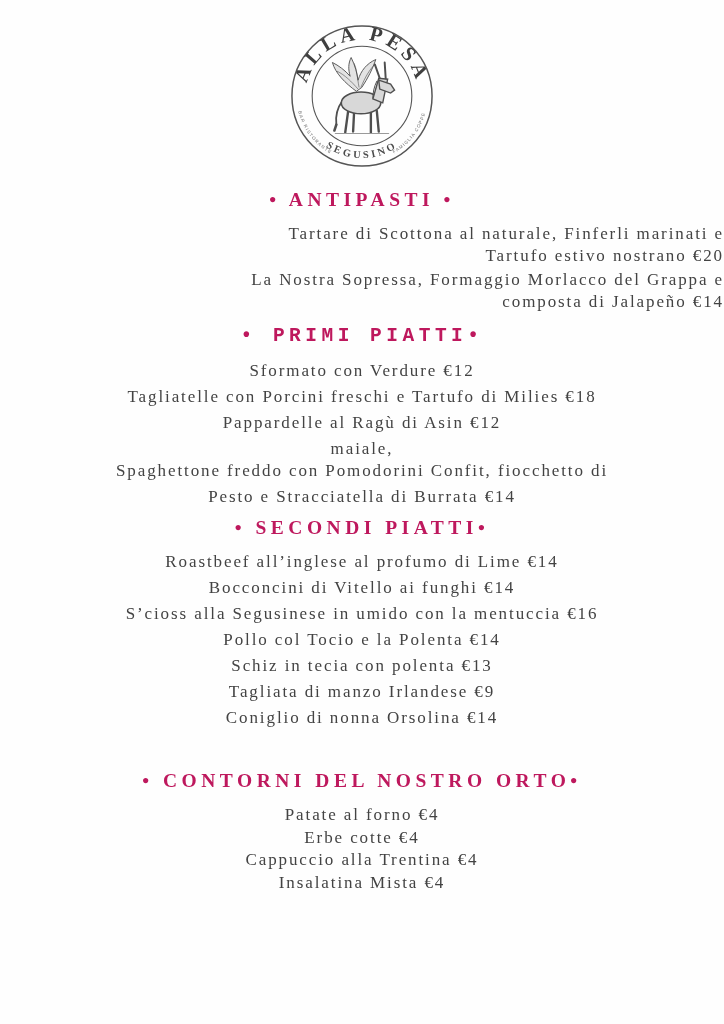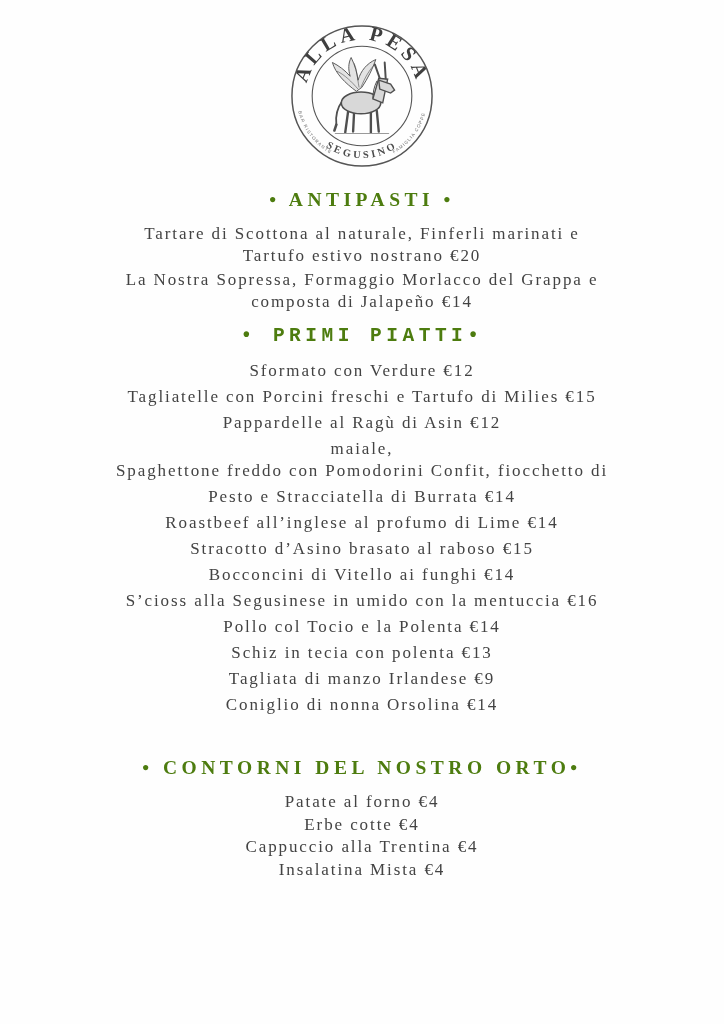--- a/index.html
+++ b/index.html
@@ -46,34 +46,34 @@
     font-family: "Liberation Sans", sans-serif;
     font-size: 4.6px;
     letter-spacing: 1.1px;
     fill: #6d6d6d;
   }
   .stitle {
     font-size: 19.5px;
     font-weight: 700;
     letter-spacing: 4.5px;
     line-height: 23px;
-    color: #4d7c0f;
+    color: #be185d;
     margin: 40px 0 12px 0;
   }
   .sec-antipasti .stitle { margin-top: 18px; }
   .sec-primi .stitle     { margin-top: 12px; font-family: Liberation Mono, monospace; }
   .sec-secondi .stitle   { margin-top: 8px; }
   .item {
     font-size: 17px;
     letter-spacing: 1.9px;
     line-height: 22px;
     margin: 0 0 4px 0;
     color: #434343;
   }
-  .sec-antipasti .item { margin-bottom: 2px; }
+  .sec-antipasti .item { margin-bottom: 2px; text-align: right; }
   .sec-contorni .item  { line-height: 22.5px; margin-bottom: 0; }
   .line { white-space: nowrap; }
 </style>
 </head>
 <body>
 
 <div class="page">
 
   <svg class="logo" viewBox="0 0 150 150" aria-hidden="true">
     <defs>
@@ -130,40 +130,38 @@
       <div class="line">composta di Jalapeño €14</div>
     </div>
   </section>
 
   <section class="sec-primi">
     <h2 class="stitle">• PRIMI PIATTI•</h2>
     <div class="item">
       <div class="line">Sformato con Verdure €12</div>
     </div>
     <div class="item">
-      <div class="line">Tagliatelle con Porcini freschi e Tartufo di Milies €15</div>
+      <div class="line">Tagliatelle con Porcini freschi e Tartufo di Milies €18</div>
     </div>
     <div class="item">
       <div class="line">Pappardelle al Ragù di Asin €12</div>
     </div>
     <div class="item">
       <div class="line">maiale,</div>
       <div class="line">Spaghettone freddo con Pomodorini Confit, fiocchetto di</div>
     </div>
     <div class="item">
       <div class="line">Pesto e Stracciatella di Burrata €14</div>
     </div>
   </section>
 
   <section class="sec-secondi">
+    <h2 class="stitle">• SECONDI PIATTI•</h2>
     <div class="item">
       <div class="line">Roastbeef all’inglese al profumo di Lime €14</div>
-    </div>
-    <div class="item">
-      <div class="line">Stracotto d’Asino brasato al raboso €15</div>
     </div>
     <div class="item">
       <div class="line">Bocconcini di Vitello ai funghi €14</div>
     </div>
     <div class="item">
       <div class="line">S’cioss alla Segusinese in umido con la mentuccia €16</div>
     </div>
     <div class="item">
       <div class="line">Pollo col Tocio e la Polenta €14</div>
     </div>

